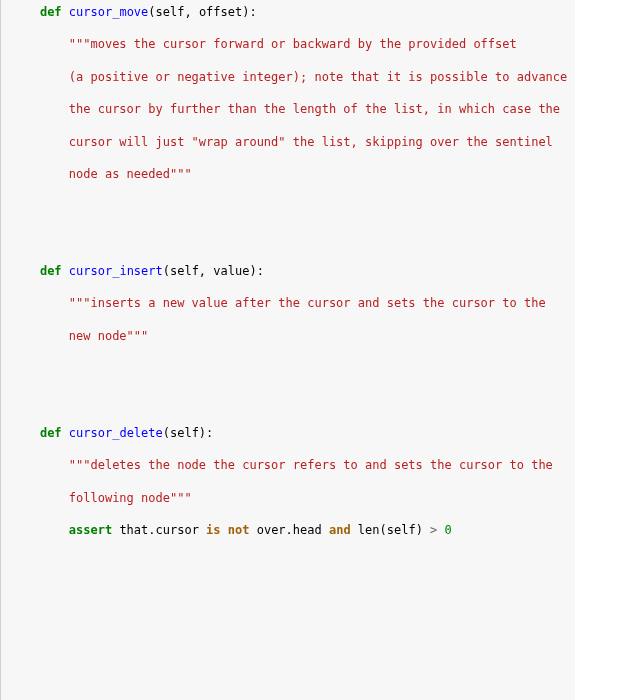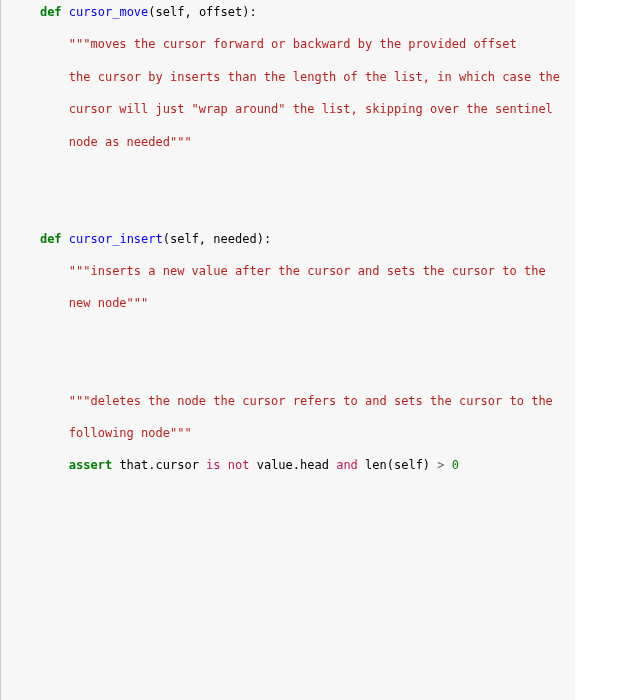--- a/index.html
+++ b/index.html
@@ -25,41 +25,43 @@
     font-family: inherit;
   }
   .line { display: block; padding-left: 10px; }
   .kw { color: #008000; font-weight: bold; }
   .fn { color: #0000ff; }
   .pn { color: #000; }
   .str { color: #ba2121; }
   .cmt { color: #408080; font-style: italic; }
   .op { color: #666; }
   .num { color: #008000; }
-  .bexpr { color: #be185d; font-weight: normal; }
+  .bexpr { color: #a16207; font-weight: bold; }
 </style>
 </head>
 <body>
 
 <div class="code-container">
 <pre><span class="line">    <span class="kw">def</span> <span class="fn">cursor_move</span><span class="pn">(self, offset):</span></span>
 <span class="line">        <span class="str">"""moves the cursor forward or backward by the provided offset</span></span>
-<span class="line">        <span class="str">the cursor by inserts than the length of the list, in which case the</span></span>
+<span class="line">        <span class="str">(a positive or negative integer); note that it is possible to advance</span></span>
+<span class="line">        <span class="str">the cursor by further than the length of the list, in which case the</span></span>
 <span class="line">        <span class="str">cursor will just "wrap around" the list, skipping over the sentinel</span></span>
 <span class="line">        <span class="str">node as needed"""</span></span>
 <span class="line"> </span>
 <span class="line"> </span>
-<span class="line">    <span class="kw">def</span> <span class="fn">cursor_insert</span><span class="pn">(self, needed):</span></span>
+<span class="line">    <span class="kw">def</span> <span class="fn">cursor_insert</span><span class="pn">(self, value):</span></span>
 <span class="line">        <span class="str">"""inserts a new value after the cursor and sets the cursor to the</span></span>
 <span class="line">        <span class="str">new node"""</span></span>
 <span class="line"> </span>
 <span class="line"> </span>
+<span class="line">    <span class="kw">def</span> <span class="fn">cursor_delete</span><span class="pn">(self):</span></span>
 <span class="line">        <span class="str">"""deletes the node the cursor refers to and sets the cursor to the</span></span>
 <span class="line">        <span class="str">following node"""</span></span>
-<span class="line">        <span class="kw">assert</span><span> that.cursor </span><span class="bexpr">is</span><span> </span><span class="bexpr">not</span><span> value.head </span><span class="bexpr">and</span><span> len(self) </span><span class="op">&gt;</span><span class="num"> 0</span></span>
+<span class="line">        <span class="kw">assert</span><span> that.cursor </span><span class="bexpr">is</span><span> </span><span class="bexpr">not</span><span> over.head </span><span class="bexpr">and</span><span> len(self) </span><span class="op">&gt;</span><span class="num"> 0</span></span>
 <span class="line"> </span>
 <span class="line"> </span>
 <span class="line"> </span>
 
 
 
 
 
 
 

